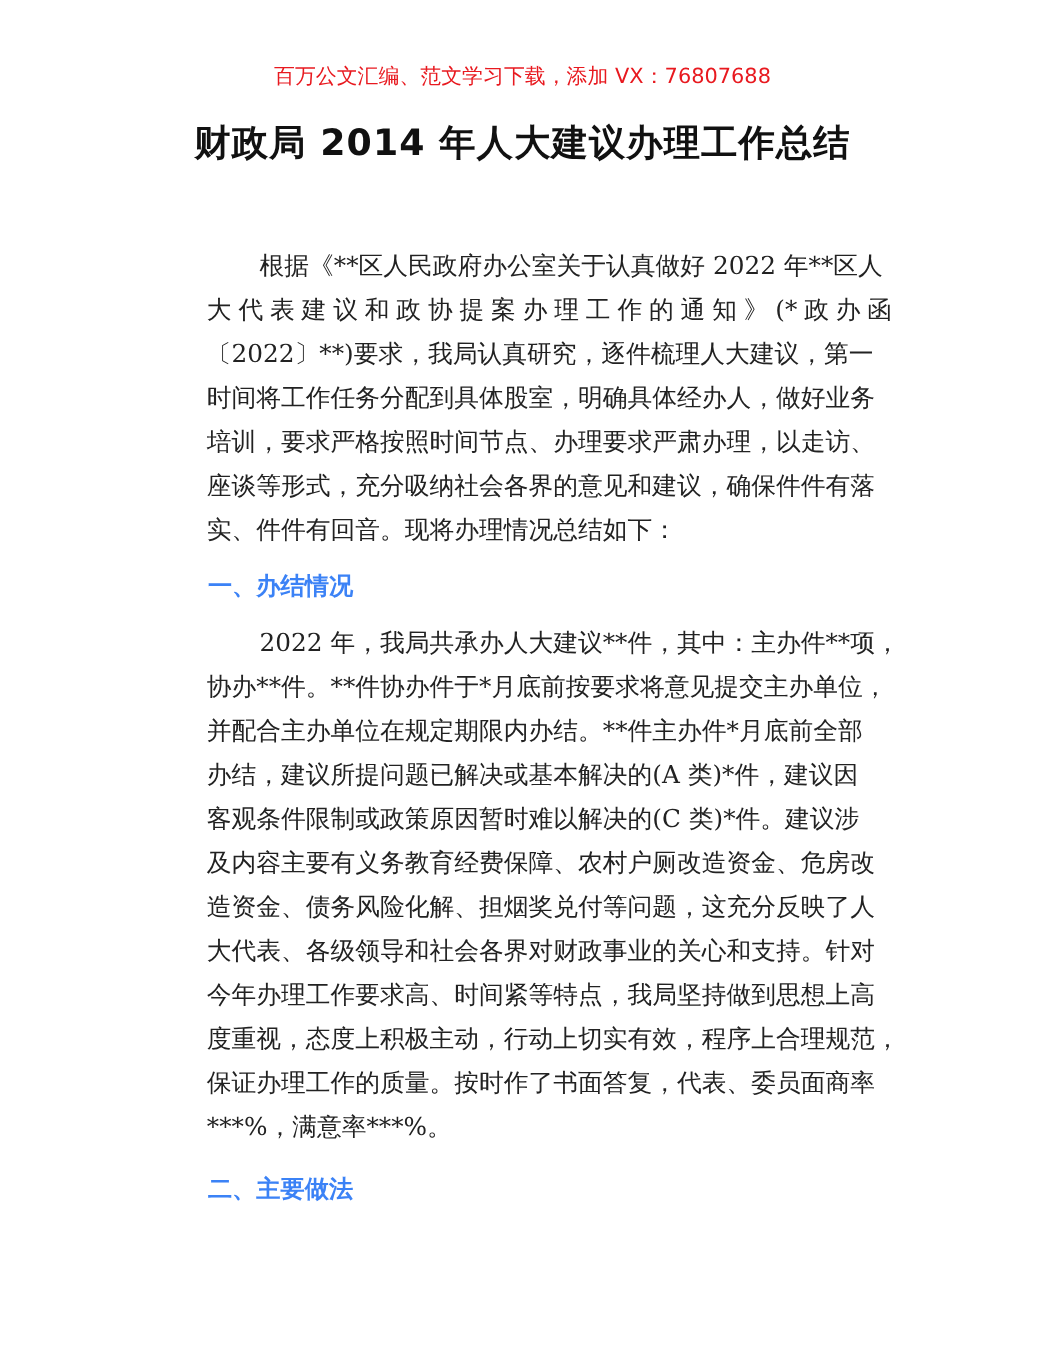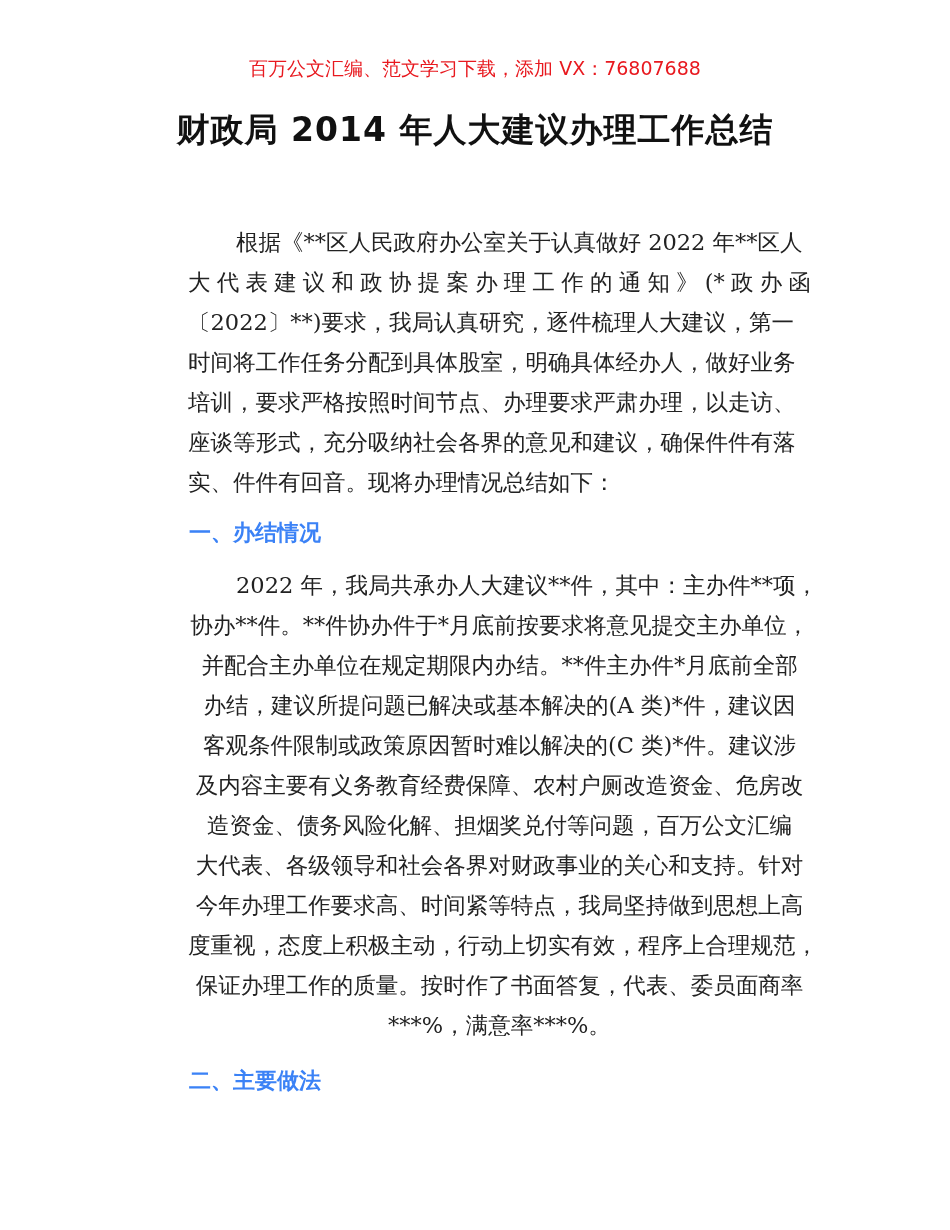--- a/index.html
+++ b/index.html
@@ -87,28 +87,28 @@
     <span class="line justify">大代表建议和政协提案办理工作的通知》(*政办函</span>
     <span class="line">〔2022〕**)要求，我局认真研究，逐件梳理人大建议，第一</span>
     <span class="line">时间将工作任务分配到具体股室，明确具体经办人，做好业务</span>
     <span class="line">培训，要求严格按照时间节点、办理要求严肃办理，以走访、</span>
     <span class="line">座谈等形式，充分吸纳社会各界的意见和建议，确保件件有落</span>
     <span class="line">实、件件有回音。现将办理情况总结如下：</span>
   </div>
 
   <div class="heading" style="top:518px;">一、办结情况</div>
 
-  <div class="body-text" style="top:565px;text-align:center;">
+  <div class="body-text" style="top:565px;">
     <span class="line indent">2022 年，我局共承办人大建议**件，其中：主办件**项，</span>
     <span class="line">协办**件。**件协办件于*月底前按要求将意见提交主办单位，</span>
     <span class="line">并配合主办单位在规定期限内办结。**件主办件*月底前全部</span>
     <span class="line">办结，建议所提问题已解决或基本解决的(A 类)*件，建议因</span>
     <span class="line">客观条件限制或政策原因暂时难以解决的(C 类)*件。建议涉</span>
     <span class="line">及内容主要有义务教育经费保障、农村户厕改造资金、危房改</span>
-    <span class="line">造资金、债务风险化解、担烟奖兑付等问题，百万公文汇编</span>
+    <span class="line">造资金、债务风险化解、担烟奖兑付等问题，这充分反映了人</span>
     <span class="line">大代表、各级领导和社会各界对财政事业的关心和支持。针对</span>
     <span class="line">今年办理工作要求高、时间紧等特点，我局坚持做到思想上高</span>
     <span class="line">度重视，态度上积极主动，行动上切实有效，程序上合理规范，</span>
     <span class="line">保证办理工作的质量。按时作了书面答复，代表、委员面商率</span>
     <span class="line">***%，满意率***%。</span>
   </div>
 
   <div class="heading" style="top:1066px;">二、主要做法</div>
 
 </div>

